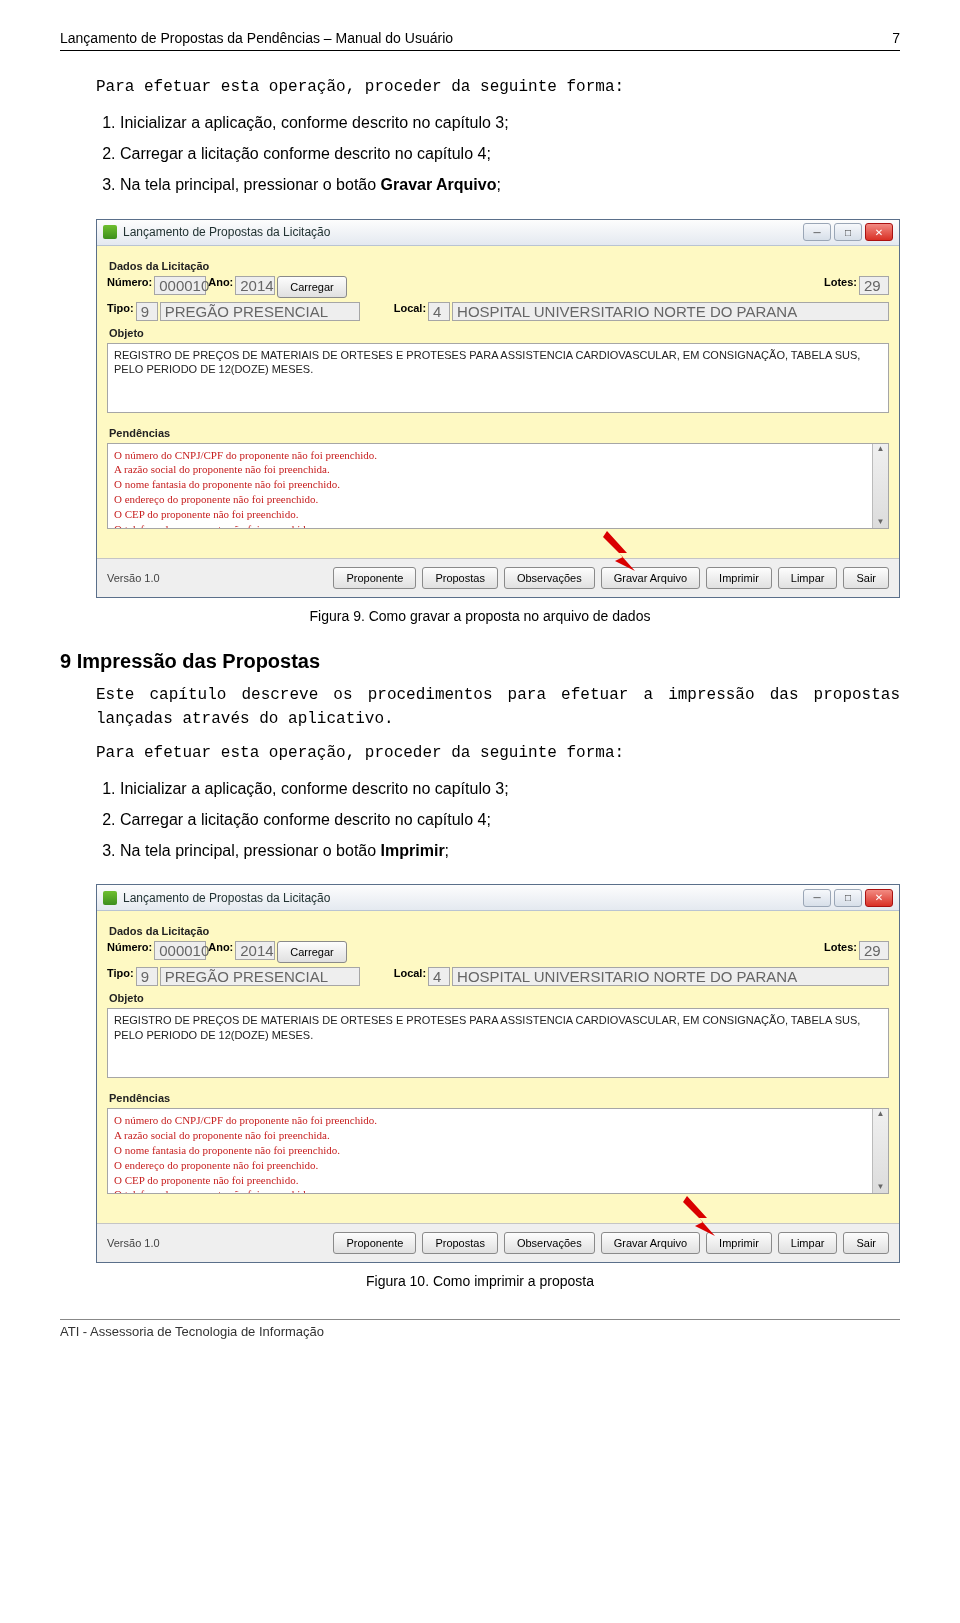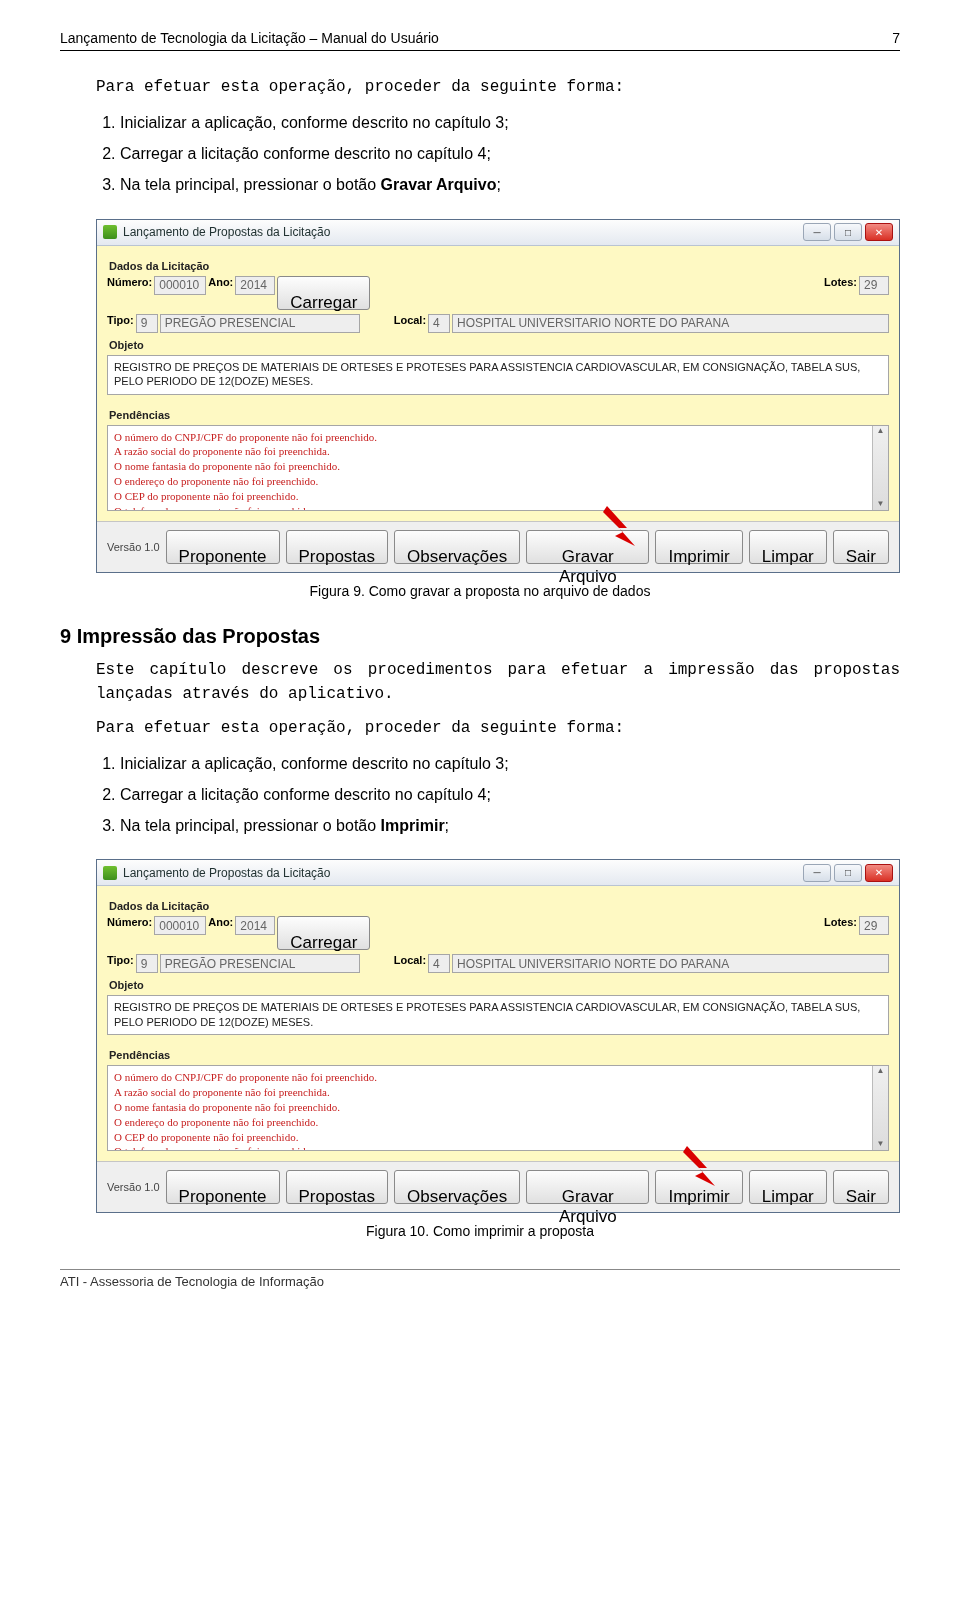--- a/index.html
+++ b/index.html
@@ -72,43 +72,43 @@
   .winbtn.close { background: linear-gradient(#f28b82,#d93025); color:#fff; border-color:#a11; }
   .panel { padding: 8px 10px 10px 10px; }
   .fieldset-title { font-weight: bold; margin: 6px 0 4px 2px; font-size: 11px; color:#222; }
   .row { display: flex; align-items: flex-start; gap: 2px; margin: 4px 0; }
   .row label { font-weight: bold; font-size: 11px; }
   .in {
     border: 1px solid #a6a6a6;
     background: #fafafa;
     height: 19px;
     padding: 0 4px;
-    font-size: 12px;
+    font-size: 15px;
     color: #444;
     display:flex; align-items:center;
   }
   .in.readonly { background:#eee; color:#666; }
   .btn {
     height: 22px;
-    padding: 16px 12px;
+    padding: 4px 12px;
     border: 1px solid #8a8a8a;
     background: linear-gradient(#fdfdfd,#e0e0e0);
-    font-size: 17px;
+    font-size: 11px;
     border-radius: 3px;
     cursor: pointer;
   }
   .objeto-box, .pend-box {
     border: 1px solid #a6a6a6;
     background: #fff;
     padding: 4px 6px;
     font-size: 11px;
     color: #222;
     line-height: 1.35;
   }
-  .objeto-box { height: 40px; }
+  .objeto-box { height: 70px; }
   .pend-box {
     height: 86px;
     overflow: hidden;
     position: relative;
     font-family: Liberation Serif, serif;
   }
   .pend-box .line { color: #c72020; }
   .scroll-stub {
     position: absolute; right: 0; top: 0; bottom: 0; width: 16px;
     background: linear-gradient(#f0f0f0,#dcdcdc);
@@ -120,35 +120,36 @@
   }
   .scroll-stub::after {
     content: "▼"; position:absolute; bottom:0; left:0; right:0;
     text-align:center; font-size:8px; color:#666;
   }
   .bottombar {
     display:flex; align-items:center; gap:6px;
     padding: 8px 10px;
     border-top: 1px solid #c5c5c5;
     background:#efefef;
+    margin-top:19px;
   }
   .bottombar .version { flex: 0 0 auto; margin-right: auto; font-size:11px; color:#444; }
   .arrow {
     position: absolute;
     width: 60px; height: 40px;
     pointer-events: none;
   }
   .arrow svg { width:100%; height:100%; }
   .spacer { height: 8px; }
 </style>
 </head>
 <body>
 
 <div class="page-header">
-  <span class="title">Lançamento de Tecnologia da Licitação – Manual do Usuário</span>
+  <span class="title">Lançamento de Propostas da Pendências – Manual do Usuário</span>
   <span class="num">7</span>
 </div>
 
 <p class="body-text">Para efetuar esta operação, proceder da seguinte forma:</p>
 <ol class="ol">
   <li>Inicializar a aplicação, conforme descrito no capítulo 3;</li>
   <li>Carregar a licitação conforme descrito no capítulo 4;</li>
   <li>
     <span>Na tela principal, pressionar o botão </span><span class="strong">Gravar Arquivo</span><span>;</span>
   </li>

